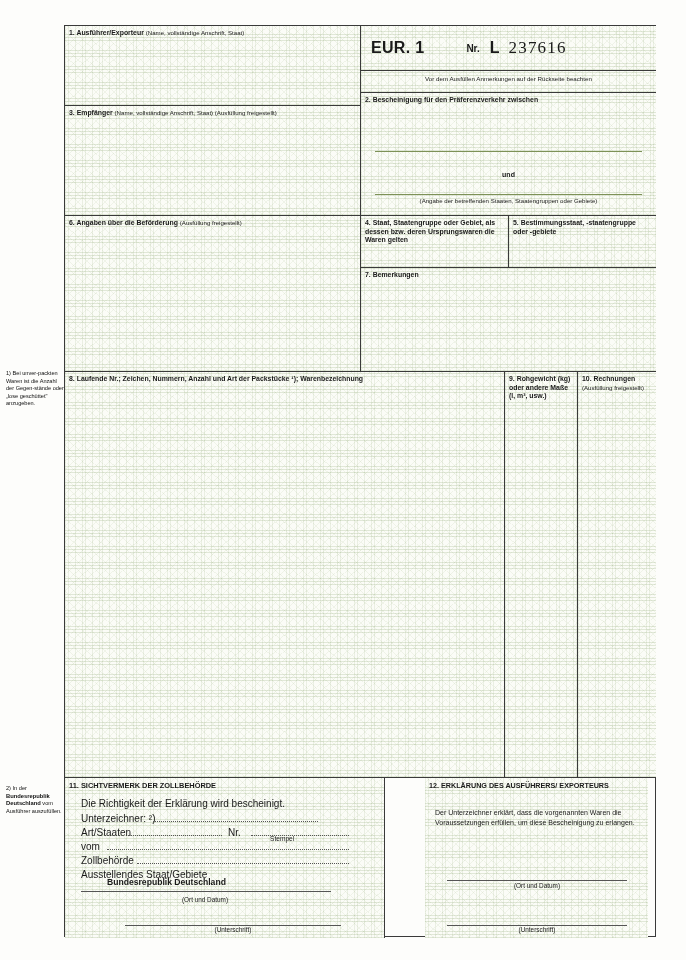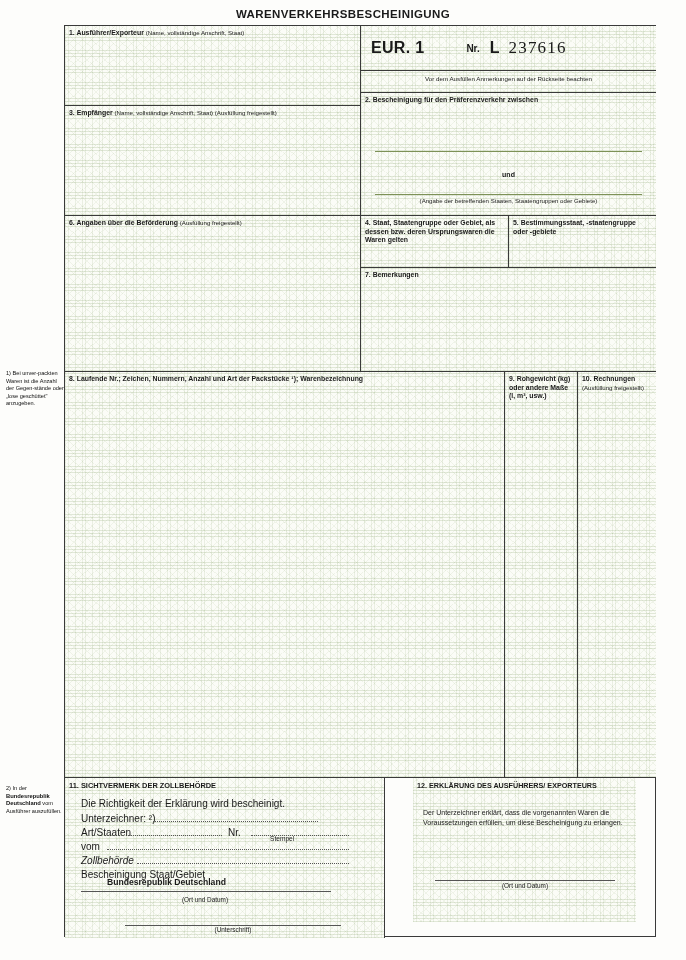--- a/index.html
+++ b/index.html
@@ -147,21 +147,20 @@
     font-size: 8.6px;
     font-weight: bold;
   }
   .t12 { font-size: 7px; line-height: 1.45; }
 </style>
 </head>
 <body>
 
 <div id="page">
 
-  <div id="doc-title">WARENVERKEHRSBESCHEINIGUNG</div>
 
   <div class="margin-note" style="left:6px; top:370px;">
     <span>1)</span>
     <span>Bei unver-packten Waren ist die Anzahl der Gegen-stände oder „lose geschüttet" anzugeben.</span>
   </div>
 
   <div class="margin-note" style="left:6px; top:785px;">
     <span>2)</span>
     <span>In der</span>
     <b>Bundesrepublik Deutschland</b>
@@ -273,36 +272,36 @@
       <div class="dotline" style="position:absolute; left:88px; top:43px; width:165px;"></div>
 
       <div class="t11" style="position:absolute; left:16px; top:47px;">Art/Staaten</div>
       <div class="dotline" style="position:absolute; left:63px; top:57px; width:94px;"></div>
       <div class="t11" style="position:absolute; left:163px; top:47px;">Nr.</div>
       <div class="dotline" style="position:absolute; left:186px; top:57px; width:98px;"></div>
 
       <div class="t11" style="position:absolute; left:16px; top:61px;">vom</div>
       <div class="dotline" style="position:absolute; left:42px; top:71px; width:242px;"></div>
 
-      <div class="t11" style="position:absolute; left:16px; top:75px;font-style:italic;">Zollbehörde</div>
+      <div class="t11" style="position:absolute; left:16px; top:75px;">Zollbehörde</div>
       <div class="dotline" style="position:absolute; left:72px; top:85px; width:212px;"></div>
 
-      <div class="t11" style="position:absolute; left:16px; top:89px;">Bescheinigung Staat/Gebiet</div>
+      <div class="t11" style="position:absolute; left:16px; top:89px;">Ausstellendes Staat/Gebiete</div>
       <div class="bold-country" style="position:absolute; left:42px; top:99px;">Bundesrepublik Deutschland</div>
       <div class="solidline" style="position:absolute; left:16px; top:113px; width:250px;"></div>
 
       <div style="position:absolute; left:205px; top:57px; font-size:6.6px;">Stempel</div>
 
       <div class="centersmall" style="position:absolute; left:60px; top:118px; width:160px;">(Ort und Datum)</div>
 
       <div class="solidline" style="position:absolute; left:60px; top:147px; width:216px;"></div>
       <div class="centersmall" style="position:absolute; left:60px; top:148px; width:216px;">(Unterschrift)</div>
     </div>
 
-    <div class="cell guilloche" style="left:348px; top:752px; width:223px; height:144px;">
+    <div class="cell guilloche" style="left:360px; top:752px; width:223px; height:160px;">
       <span class="lbl" style="font-size:7.2px;">
         <span>12.</span>
         <span>ERKLÄRUNG DES AUSFÜHRERS/ EXPORTEURS</span>
       </span>
 
       <div class="t12" style="position:absolute; left:10px; top:30px; width:205px;">Der Unterzeichner erklärt, dass die vorgenannten Waren die Voraussetzungen erfüllen, um diese Bescheinigung zu erlangen.</div>
 
       <div class="solidline" style="position:absolute; left:22px; top:102px; width:180px;"></div>
       <div class="centersmall" style="position:absolute; left:22px; top:104px; width:180px;">(Ort und Datum)</div>
 

